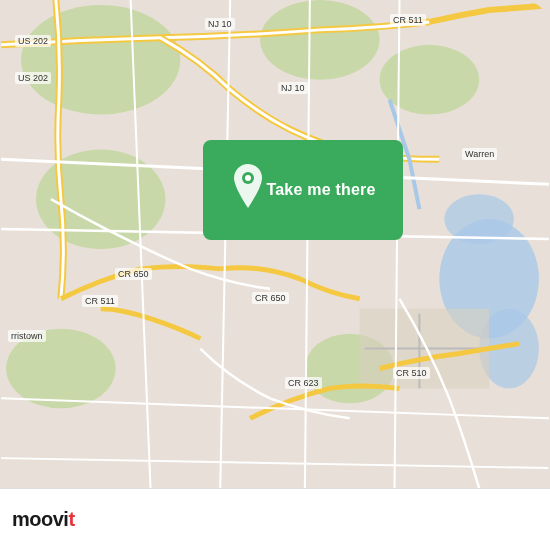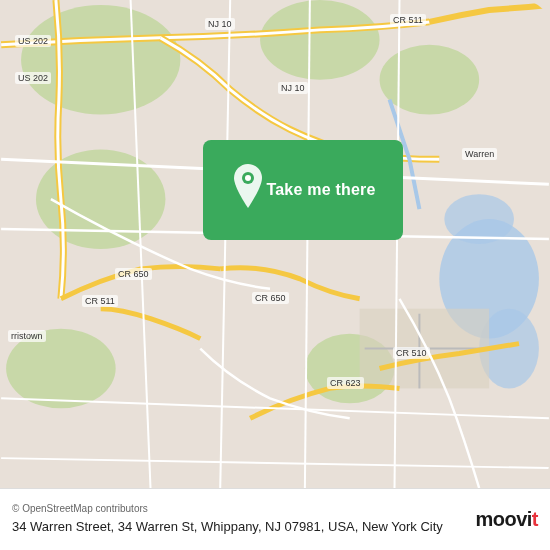--- a/index.html
+++ b/index.html
@@ -191,42 +191,38 @@
       </svg>
 
       <div class="road-label" style="top:18px;left:205px;">NJ 10</div>
       <div class="road-label" style="top:82px;left:278px;">NJ 10</div>
       <div class="road-label" style="top:35px;left:15px;">US 202</div>
       <div class="road-label" style="top:72px;left:15px;">US 202</div>
       <div class="road-label" style="top:14px;left:390px;">CR 511</div>
       <div class="road-label" style="top:295px;left:82px;">CR 511</div>
       <div class="road-label" style="top:268px;left:115px;">CR 650</div>
       <div class="road-label" style="top:292px;left:252px;">CR 650</div>
-      <div class="road-label" style="top:377px;left:285px;margin-left:42px;">CR 623</div>
-      <div class="road-label" style="top:347px;left:393px;">CR 510</div>
+      <div class="road-label" style="top:377px;left:285px;">CR 623</div>
+      <div class="road-label" style="top:367px;left:393px;">CR 510</div>
       <div class="road-label" style="top:148px;left:462px;">Warren</div>
       <div class="road-label" style="top:330px;left:2px;margin-left:6px;">rristown</div>
 
       <div id="cta-overlay">
 
         <svg id="pin-icon" viewBox="0 0 36 44" xmlns="http://www.w3.org/2000/svg">
           <path d="M18 0C10.268 0 4 6.268 4 14c0 9.6 14 30 14 30S32 23.6 32 14C32 6.268 25.732 0 18 0z" fill="rgba(255,255,255,0.9)"></path>
           <circle cx="18" cy="14" r="6" fill="#3aaa5c"></circle>
           <circle cx="18" cy="14" r="3" fill="white"></circle>
         </svg>
         <button id="cta-button">Take me there</button>
       </div>
 
     </div>
   </div>
 
   <div id="info-bar">
-    <div id="address-block">
-      <div id="osm-attribution">© OpenStreetMap contributors</div>
-      <div id="address-text">34 Warren Street, 34 Warren St, Whippany, NJ 07981, USA, New York City</div>
-    </div>
     <div id="moovit-logo">
       <span id="moovit-text">
         <span>moovi</span><span style="color:#e8333c;">t</span>
       </span>
     </div>
   </div>
 </div>
 
 </body></html>

